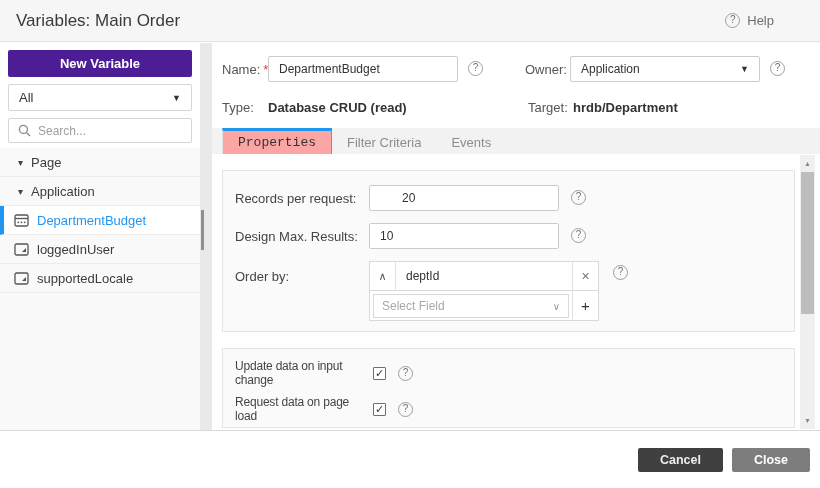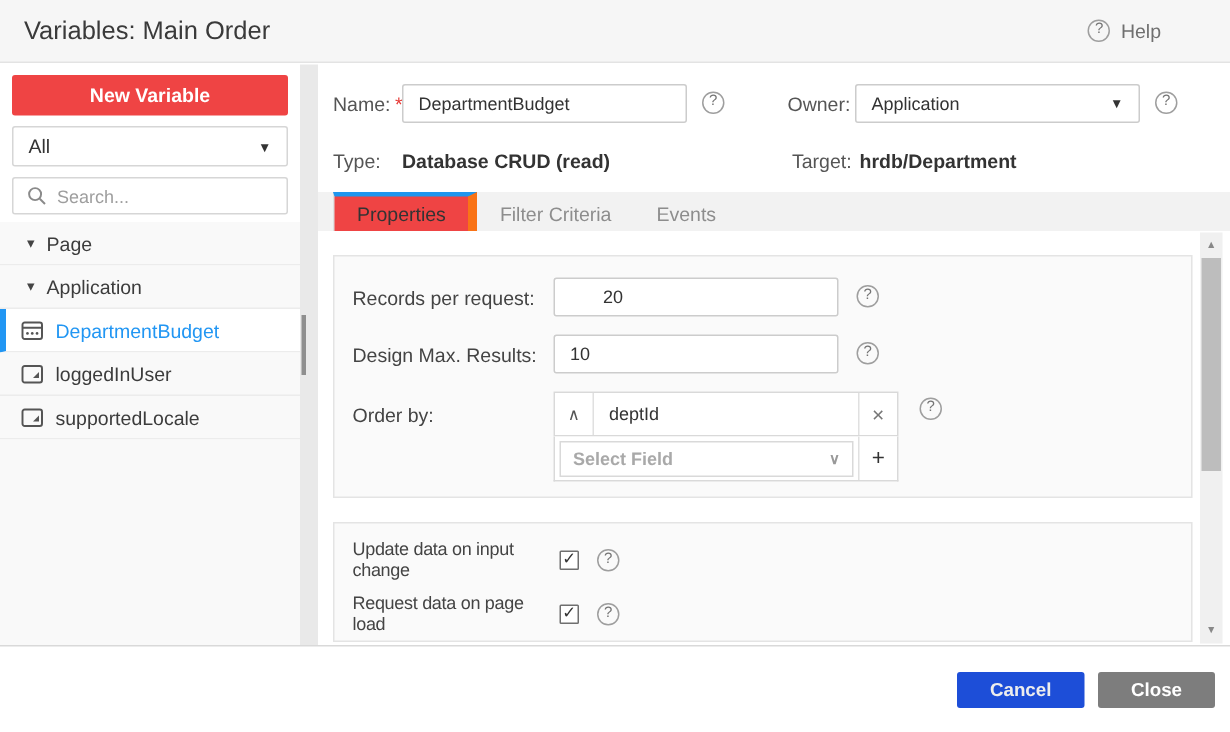--- a/index.html
+++ b/index.html
@@ -27,21 +27,21 @@
   .divider { position:absolute; left:200px; top:43px; width:12px; height:387px; background:#e9e9e9; }
   .side-thumb { position:absolute; left:1px; top:167px; width:3px; height:40px; background:#8f8f8f; }
   .main { position:absolute; left:212px; top:43px; width:608px; height:387px; background:#fff; }
   .footer { position:absolute; left:0; top:430px; width:820px; height:58px;
     background:#fff; border-top:1px solid #d9d9d9;
     display:flex; justify-content:flex-end; align-items:flex-start; gap:9px;
     padding:17px 10px 0 0; }
 
   
   .new-var-btn { position:absolute; left:8px; top:7px; width:184px; height:27px;
-    background:#ef4444; color:#fff; font-weight:bold; font-size:13px;
+    background:#4c1d95; color:#fff; font-weight:bold; font-size:13px;
     border:none; border-radius:2px; cursor:pointer;text-align:center; }
   .all-select { position:absolute; left:8px; top:41px; width:184px; height:27px;
     border:1px solid #d6d6d6; border-radius:2px; background:#fff;
     display:flex; align-items:center; padding:0 10px; cursor:pointer; }
   .all-select .caret { margin-left:auto; font-size:9px; color:#333; }
   .search-box { position:absolute; left:8px; top:75px; width:184px; height:25px;
     border:1px solid #d6d6d6; border-radius:2px; background:#fff;
     display:flex; align-items:center; padding:0 8px; gap:6px; }
   .search-box input { border:none; outline:none; width:140px; font-size:12px;
     font-family:"Liberation Sans", sans-serif; color:#555; background:transparent; }
@@ -66,43 +66,43 @@
   .fselect { border:1px solid #ccc; border-radius:2px; background:#fff;
     display:flex; align-items:center; padding:0 10px; font-size:12px; color:#333; cursor:pointer; }
   .fselect .caret { margin-left:auto; font-size:9px; color:#333; }
   .bold-val { font-weight:bold; color:#333; font-size:13px; }
 
   
   .tabbar { position:absolute; left:0; top:85px; width:608px; height:26px;
     background:#f2f2f2; display:flex; align-items:stretch; padding-left:10px; }
   .tab { display:flex; align-items:center; padding:0 15px; color:#8d8d8d;
     font-size:13px; cursor:pointer; border-top:3px solid transparent; }
-  .tab.active { background:#ef4444; color:#333; border-top:3px solid #1e96ee;
-    border-left:1px solid #e0e0e0; border-right:6px solid #f97316; }
+  .tab.active { background:#fca5a5; color:#333; border-top:3px solid #1e96ee;
+    border-left:1px solid #e0e0e0; border-right:1px solid #f97316;font-family:Liberation Mono, monospace; }
 
   
   .scrollpane { position:absolute; left:0; top:111px; width:608px; height:276px; background:#fff; }
   .card { position:absolute; left:10px; width:573px; background:#fafafa; border:1px solid #e4e4e4; }
   .card1 { top:16px; height:162px; }
   .card2 { top:194px; height:80px; }
   .prop-label { position:absolute; left:12px; font-size:13px; color:#444; }
   .prop-input { position:absolute; left:146px; width:190px; height:26px; }
   .q-abs { position:absolute; }
 
   
   .ob-widget { position:absolute; left:146px; top:90px; width:230px; }
   .ob-row1 { display:flex; height:30px; border:1px solid #d9d9d9; background:#fff; }
   .ob-sort { width:26px; display:flex; align-items:center; justify-content:center;
     border-right:1px solid #e0e0e0; color:#555; font-size:11px; cursor:pointer; background:#fff; }
   .ob-field { flex:1; border:none; outline:none; font-size:12px; color:#333;
     padding:0 10px; font-family:"Liberation Sans", sans-serif; }
   .ob-close { width:26px; display:flex; align-items:center; justify-content:center;
     border-left:1px solid #e0e0e0; color:#777; font-size:14px; cursor:pointer; background:#fff; }
   .ob-row2 { display:flex; height:30px; border:1px solid #d9d9d9; border-top:none; background:#fff; }
-  .ob-selwrap { flex:1; padding:3px;font-weight:bold; }
+  .ob-selwrap { flex:1; padding:3px; }
   .ob-select { height:24px; border:1px solid #d9d9d9; background:#fff;
     display:flex; align-items:center; padding:0 8px; color:#a9a9a9; font-size:12px; cursor:pointer; }
   .ob-select .caret { margin-left:auto; color:#999; font-size:10px; }
   .ob-add { width:26px; display:flex; align-items:center; justify-content:center;
     border-left:1px solid #e0e0e0; color:#333; font-size:15px; cursor:pointer; background:#fff; }
 
   
   .chk-row { position:absolute; left:12px; height:18px; display:flex; align-items:center;justify-content:space-between; }
   .chk-label { font-size:12px; color:#444; width:138px; letter-spacing:-0.2px; }
   .checkbox { width:13px; height:13px; border:1.4px solid #6f6f6f; border-radius:1px;
@@ -115,21 +115,21 @@
   .vscroll .arrow { position:absolute; left:0; width:15px; text-align:center;
     font-size:7px; color:#888; cursor:pointer; }
   .vscroll .up { top:5px; } .vscroll .down { bottom:5px; }
   .vscroll .thumb { position:absolute; left:1px; top:17px; width:13px; height:142px;
     background:#bdbdbd; cursor:pointer; }
 
   
   .btn { height:24px; border:none; border-radius:2px; color:#fff;
     font-family:"Liberation Sans", sans-serif; font-size:12.5px; font-weight:bold;
     padding:0 22px; cursor:pointer; }
-  .btn-cancel { background:#1d4ed8; color:#ededed;margin-left:15px; }
+  .btn-cancel { background:#404040; color:#ededed;margin-left:15px; }
   .btn-save { background:#7d7d7d; }
   .btn-saveclose { background:#2196f3; }
 </style>
 </head>
 <body>
 
 <div class="header">
   <div class="header-title">Variables: Main Order</div>
   <div class="help-wrap">
     <span class="qmark">?</span>

